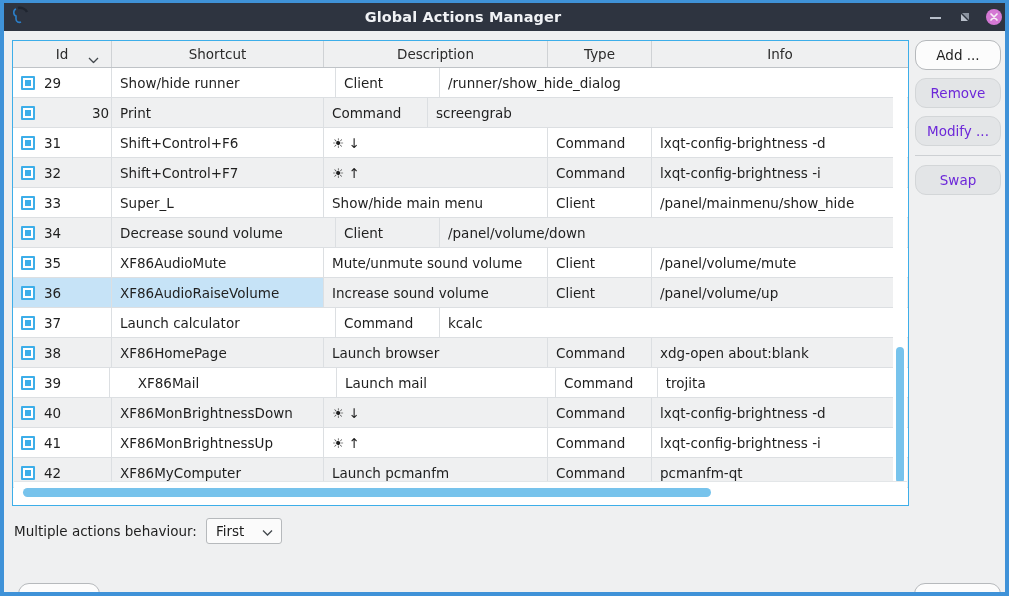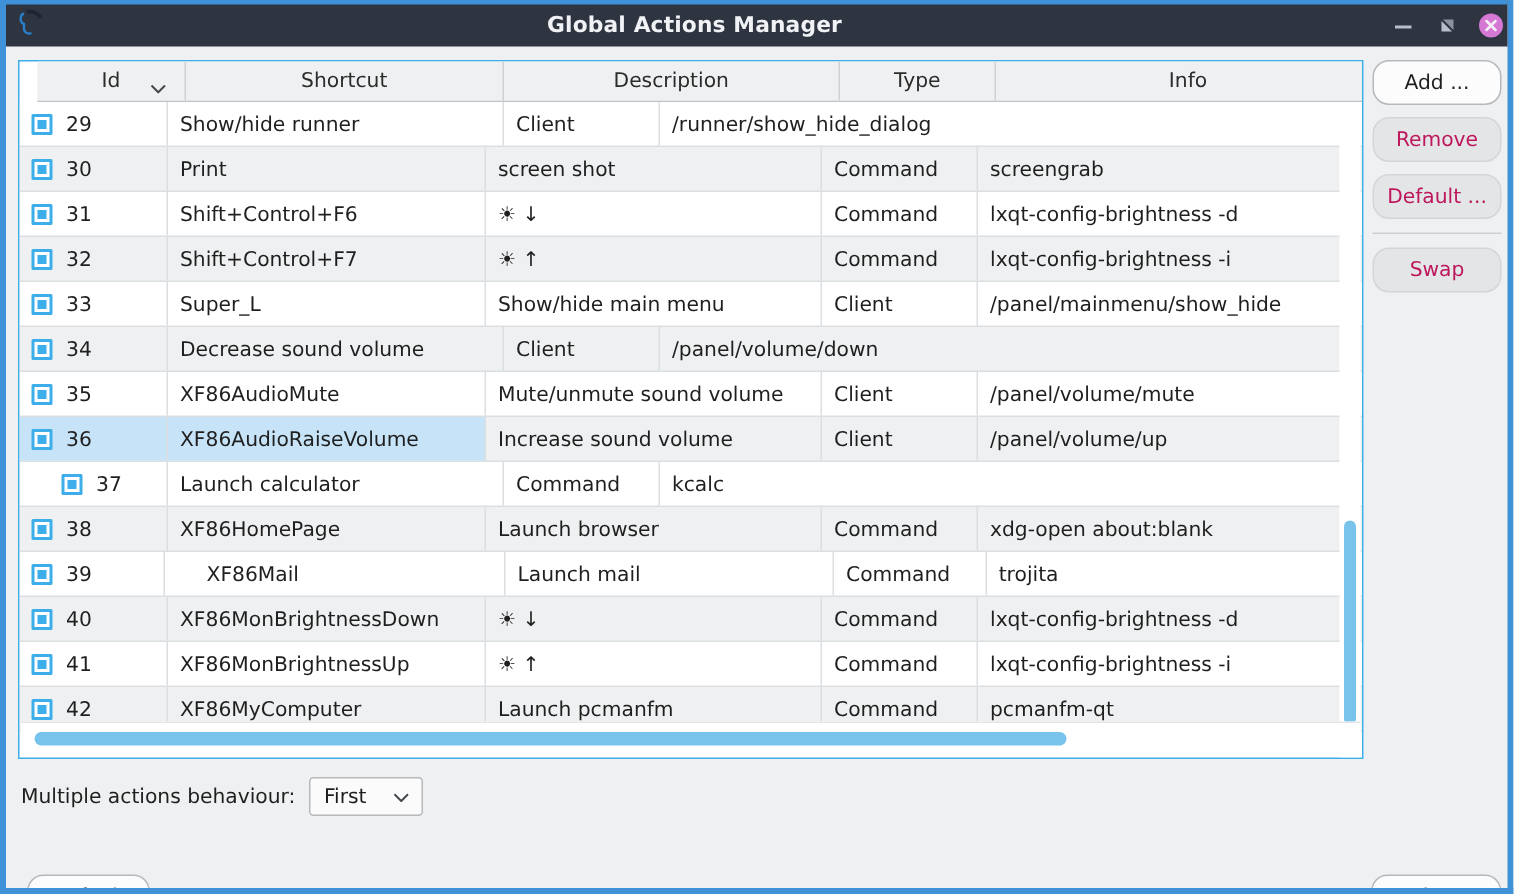--- a/index.html
+++ b/index.html
@@ -68,21 +68,21 @@
     width: 897px; height: 466px;
     box-sizing: border-box;
     border: 1px solid #3daee9;
     background: #ffffff;
     overflow: hidden;
   }
   .table-inner { position: absolute; left: 0; top: 0; width: 895px; height: 464px; }
 
   
   .thead {
-    position: absolute; left: 12px; top: 0; height: 27px;
+    position: absolute; left: 0; top: 0; height: 27px;
     width: 895px;
     display: flex;
     background: #eff0f1;
     border-bottom: 1px solid #bfc3c7;
     box-sizing: border-box;
   }
   .th {
     box-sizing: border-box;
     height: 26px;
     display: flex; align-items: center; justify-content: center;
@@ -179,21 +179,21 @@
     user-select: none;
   }
   .btn.enabled {
     background: #fcfcfc;
     border: 1px solid #b6b9bc;
     color: #1f1f1f;
   }
   .btn.disabled {
     background: #e3e5e7;
     border: 1px solid #d3d6d8;
-    color: #be185d;
+    color: #6d28d9;
     cursor: default;
   }
   .side-btns .btn { width: 86px; height: 30px; }
   .gap-sm { height: 8px; }
   .separator {
     width: 86px; height: 1px; background: #cdd0d3; margin: 9px 0 9px 0;
   }
 
   
   .behaviour-row {
@@ -287,29 +287,26 @@
                 <span class="glyph">Show/hide runner</span>
               </div>
               <div class="cell" style="width: 104px;">
                 <span>Client</span>
               </div>
               <div class="cell" style="width: 256px;">
                 <span>/runner/show_hide_dialog</span>
               </div>
             </div>
             <div class="row even">
-              <div class="cell cell-id" style="width: 99px;">
+              <div class="cell cell-id" style="width: 99px; gap: 48px;">
                 <span class="cb"></span>
                 <span>30</span>
               </div>
               <div class="cell" style="width: 212px;">
                 <span>Print</span>
-              </div>
-              <div class="cell" style="width: 224px;">
-                <span class="glyph">screen shot</span>
               </div>
               <div class="cell" style="width: 104px;">
                 <span>Command</span>
               </div>
               <div class="cell" style="width: 256px;">
                 <span>screengrab</span>
               </div>
             </div>
             <div class="row odd">
               <div class="cell cell-id" style="width: 99px;">
@@ -410,21 +407,21 @@
                 <span class="glyph">Increase sound volume</span>
               </div>
               <div class="cell" style="width: 104px;">
                 <span>Client</span>
               </div>
               <div class="cell" style="width: 256px;">
                 <span>/panel/volume/up</span>
               </div>
             </div>
             <div class="row odd">
-              <div class="cell cell-id" style="width: 99px; padding-left: 20px;">
+              <div class="cell cell-id" style="width: 99px;">
                 <span class="cb"></span>
                 <span>37</span>
               </div>
               <div class="cell" style="width: 224px;">
                 <span class="glyph">Launch calculator</span>
               </div>
               <div class="cell" style="width: 104px;">
                 <span>Command</span>
               </div>
               <div class="cell" style="width: 256px;">
@@ -529,21 +526,21 @@
           <div class="hthumb" id="hthumb" style="left: 9px; width: 688px;"></div>
         </div>
       </div>
     </div>
 
     <div class="side-btns" id="side-btns">
         <div class="btn enabled">Add ...</div>
         <div class="gap-sm"></div>
         <div class="btn disabled">Remove</div>
         <div class="gap-sm"></div>
-        <div class="btn disabled">Default ...</div>
+        <div class="btn disabled">Modify ...</div>
         <div class="separator"></div>
         <div class="btn disabled">Swap</div>
       </div>
 
     <div class="behaviour-row">
       <div class="behaviour-label">Multiple actions behaviour:</div>
       <div class="combo">
         <span>First</span>
         <span class="caret">
           <svg width="11" height="7" viewBox="0 0 11 7">

